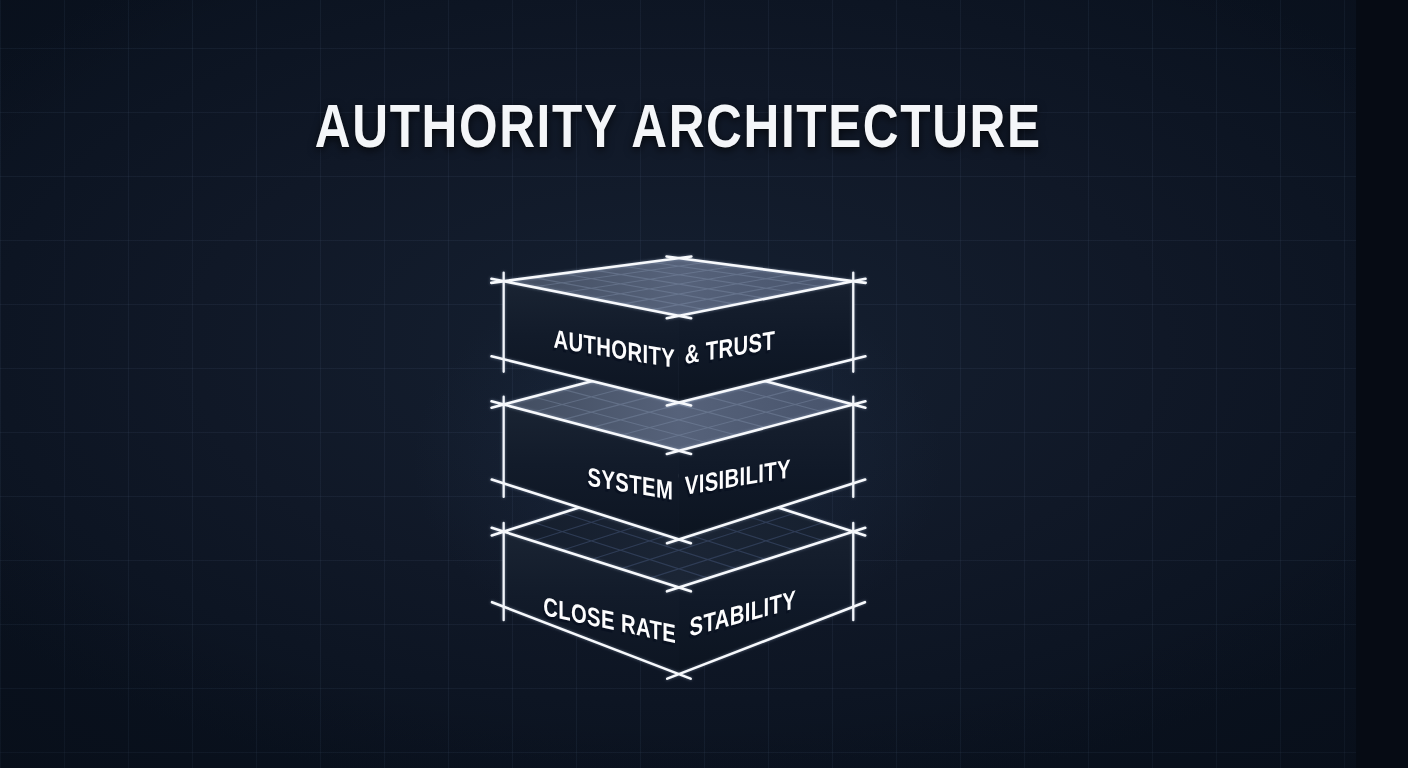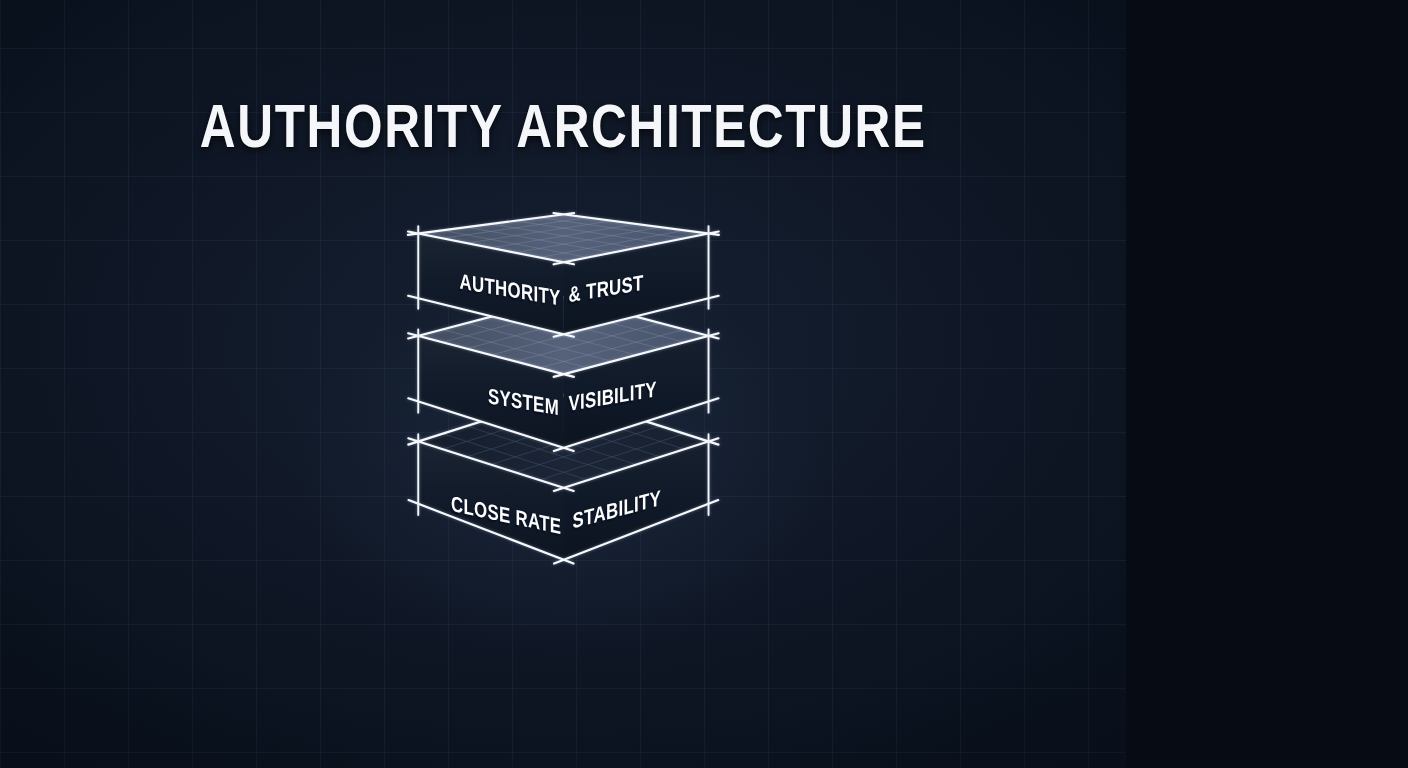--- a/index.html
+++ b/index.html
@@ -1,18 +1,18 @@
 <!DOCTYPE html>
 <html><head>
 <meta charset="utf-8">
 <style>
   html,body{margin:0;padding:0;background:#060b14;}
   .stage{
     position:relative;
-    width:1126px;height:768px;
+    width:1356px;height:768px;
     overflow:hidden;
     font-family:"Liberation Sans", sans-serif;
     background-image:
       radial-gradient(120% 115% at 51% 42%, rgba(5,9,16,0) 45%, rgba(4,8,15,0.78) 100%),
       linear-gradient(to right, rgba(126,156,200,0.075) 1px, transparent 1px),
       linear-gradient(to bottom, rgba(126,156,200,0.075) 1px, transparent 1px),
       radial-gradient(65% 60% at 50% 45%, #152031 0%, #101827 55%, #0a121f 100%);
     background-size:100% 100%, 64px 64px, 64px 64px, 100% 100%;
     background-position:0 0, 0 0, 0 48px, 0 0;
   }

